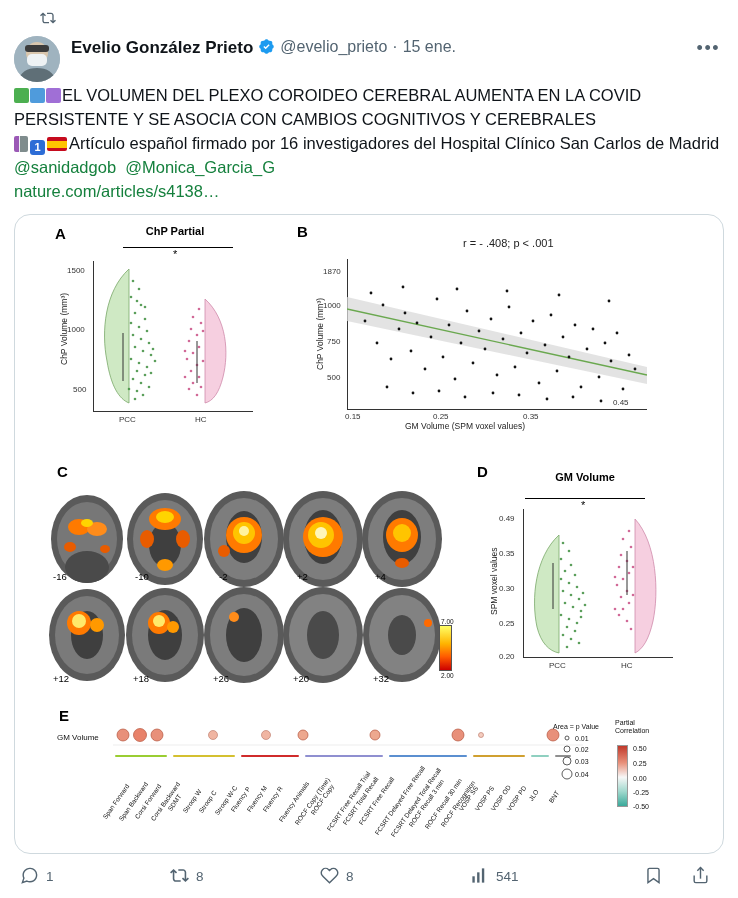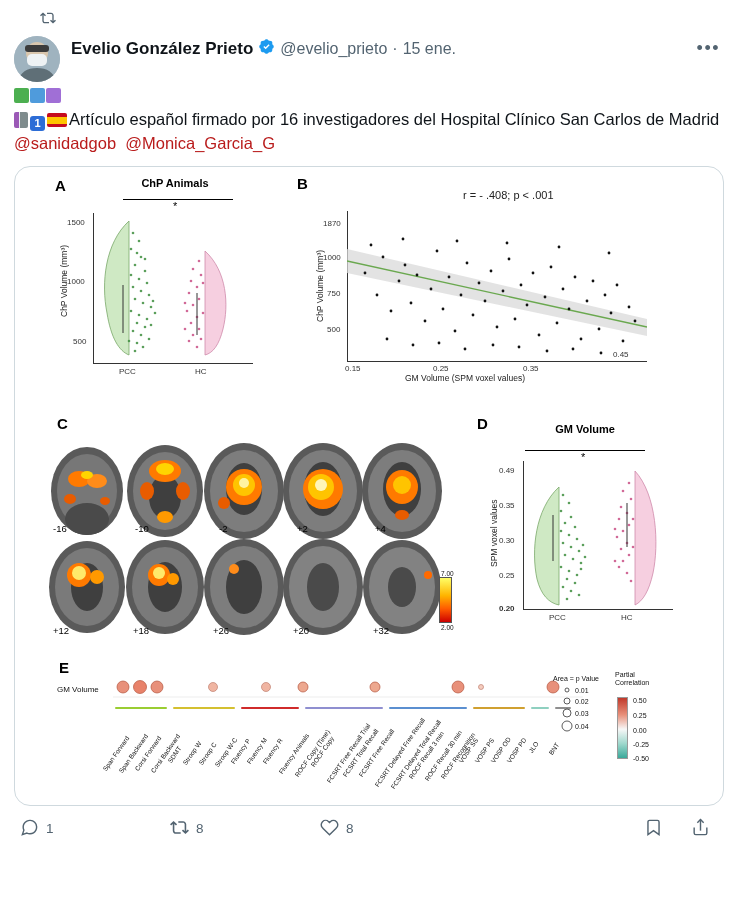--- a/index.html
+++ b/index.html
@@ -39,21 +39,20 @@
     border-radius: 50%;
     flex: 0 0 auto;
     background: #b9c6cf;
     overflow: hidden;
     position: relative;
   }
   .avatar svg { display:block; }
   .namebar {
     flex: 1 1 auto;
     display: flex;
-    align-items: center;
     gap: 5px;
     padding-top: 2px;
   }
   .display-name {
     font-size: 17px;
     font-weight: bold;
     color: #0f1419;
     white-space: nowrap;
   }
   .verified { flex: 0 0 auto; }
@@ -70,21 +69,21 @@
     padding: 0 4px;
     cursor: pointer;
   }
   .body-text {
     font-size: 16.5px;
     line-height: 1.45;
     color: #0f1419;
     margin-top: 2px;
     word-wrap: break-word;
   }
-  .link { color: #b91c1c; }
+  .link { color: #15803d; }
   .emoji-sq { display:inline-block; width:15px; height:15px; vertical-align:-2px; border-radius:2px; margin-right:1px;}
   .emoji-book { display:inline-block; width:14px; height:16px; vertical-align:-3px; border-radius:2px; margin-right:2px;
      background: linear-gradient(90deg,#9b59b6 0 35%, #ecf0f1 35% 45%, #7f8c8d 45% 100%); }
   .emoji-one { display:inline-block; width:15px;height:15px; vertical-align:-2px; border-radius:3px; background:#2d6dd6; color:#fff;
      font-size:11px; line-height:15px; text-align:center; font-weight:bold; margin-right:2px;}
   .emoji-flag { display:inline-block; width:20px;height:14px; vertical-align:-2px; border-radius:2px; margin-right:2px;
      background: linear-gradient(#c60b1e 0 25%, #ffc400 25% 75%, #c60b1e 75% 100%); }
 
   
   .fig-card {
@@ -198,33 +197,34 @@
           </svg>
       </span>
       <span class="handle">@evelio_prieto</span>
       <span class="dot">·</span>
       <span class="date">15 ene.</span>
       <span class="more-btn">•••</span>
     </div>
   </div>
 
   <div class="body-text">
-    <span class="emoji-sq" style="background:#4caf50"></span><span class="emoji-sq" style="background:#4f9bdc"></span><span class="emoji-sq" style="background:#a06fd6"></span>
+    <span class="emoji-sq" style="background:#4caf50"></span><span class="emoji-sq" style="background:#4f9bdc"></span><span class="emoji-sq" style="background:#a06fd6"></span><span>EL VOLUMEN DEL PLEXO COROIDEO CEREBRAL AUMENTA EN LA COVID PERSISTENTE Y SE ASOCIA CON CAMBIOS COGNITIVOS Y CEREBRALES</span>
     <br>
     <span class="emoji-book"></span><span class="emoji-one">1</span><span class="emoji-flag"></span><span>Artículo español firmado por 16 investigadores del Hospital Clínico San Carlos de Madrid</span>
     <span class="link">@sanidadgob</span>&nbsp;
     <span class="link">@Monica_Garcia_G</span>
     <br>
+    <span class="link">nature.com/articles/s4138…</span>
   </div>
 
   <div class="fig-card">
   <div class="fig-inner">
 
     <div class="panel-letter" style="left:40px; top:10px;">A</div>
-    <div class="subttl" style="left:100px; top:10px; width:120px;">ChP Animals</div>
+    <div class="subttl" style="left:100px; top:10px; width:120px;">ChP Partial</div>
 
     <div class="sig-bar" style="left:108px; top:32px; width:110px;"></div>
     <div class="sig-star" style="left:158px; top:33px;">*</div>
 
     <div class="axis-label rot" style="left:44px; top:150px;">ChP Volume (mm³)</div>
 
     <div class="vline" style="left:78px; top:46px; height:150px;"></div>
     <div class="hline" style="left:78px; top:196px; width:160px;"></div>
 
     <div class="tick" style="left:52px; top:51px;">1500</div>
@@ -497,21 +497,21 @@
 
     <div class="axis-label rot" style="left:474px; top:400px;">SPM voxel values</div>
 
     <div class="vline" style="left:508px; top:294px; height:148px;"></div>
     <div class="hline" style="left:508px; top:442px; width:150px;"></div>
 
     <div class="tick" style="left:484px; top:299px;">0.49</div>
     <div class="tick" style="left:484px; top:334px;">0.35</div>
     <div class="tick" style="left:484px; top:369px;">0.30</div>
     <div class="tick" style="left:484px; top:404px;">0.25</div>
-    <div class="tick" style="left:484px; top:437px;font-weight:bold;">0.20</div>
+    <div class="tick" style="left:484px; top:437px;">0.20</div>
 
     <div class="tick" style="left:534px; top:446px;">PCC</div>
     <div class="tick" style="left:606px; top:446px;">HC</div>
 
     <svg style="position:absolute; left:508px; top:294px;" width="155" height="148">
       <path d="M36 26 C 12 48, 8 90, 14 118 C 18 134, 26 142, 36 144 Z" fill="#cfe9c4" stroke="#7aa86a" stroke-width="0.8"></path>
       <path d="M112 10 C 134 34, 136 84, 130 112 C 126 130, 120 140, 112 144 Z" fill="#f6cfe0" stroke="#cf8aab" stroke-width="0.8"></path>
       <g fill="#3f8f3f" opacity="0.85">
         <circle cx="40" cy="34" r="1.3"></circle>
             <circle cx="46" cy="42" r="1.3"></circle>
@@ -664,20 +664,30 @@
       <span>8</span>
     </div>
     <div class="action a3">
       <span>
         <svg width="19" height="19" viewBox="0 0 24 24" fill="none" stroke="#536471" stroke-width="1.8">
             <path d="M20.84 4.61a5.5 5.5 0 0 0-7.78 0L12 5.67l-1.06-1.06a5.5 5.5 0 0 0-7.78 7.78l1.06 1.06L12 21.23l7.78-7.78 1.06-1.06a5.5 5.5 0 0 0 0-7.78z"></path>
           </svg>
       </span>
       <span>8</span>
     </div>
+    <div class="action a4">
+      <span>
+        <svg width="19" height="19" viewBox="0 0 24 24" fill="#536471">
+            <rect x="3" y="13" width="3" height="8"></rect>
+            <rect x="9" y="8" width="3" height="13"></rect>
+            <rect x="15" y="3" width="3" height="18"></rect>
+          </svg>
+      </span>
+      <span>541</span>
+    </div>
     <div class="spacer"></div>
     <div class="right-acts">
       <span>
         <svg width="19" height="19" viewBox="0 0 24 24" fill="none" stroke="#536471" stroke-width="1.8">
             <path d="M19 21l-7-5-7 5V5a2 2 0 0 1 2-2h10a2 2 0 0 1 2 2z"></path>
           </svg>
       </span>
       <span>
         <svg width="19" height="19" viewBox="0 0 24 24" fill="none" stroke="#536471" stroke-width="1.8">
             <path d="M4 12v7a2 2 0 0 0 2 2h12a2 2 0 0 0 2-2v-7"></path>

